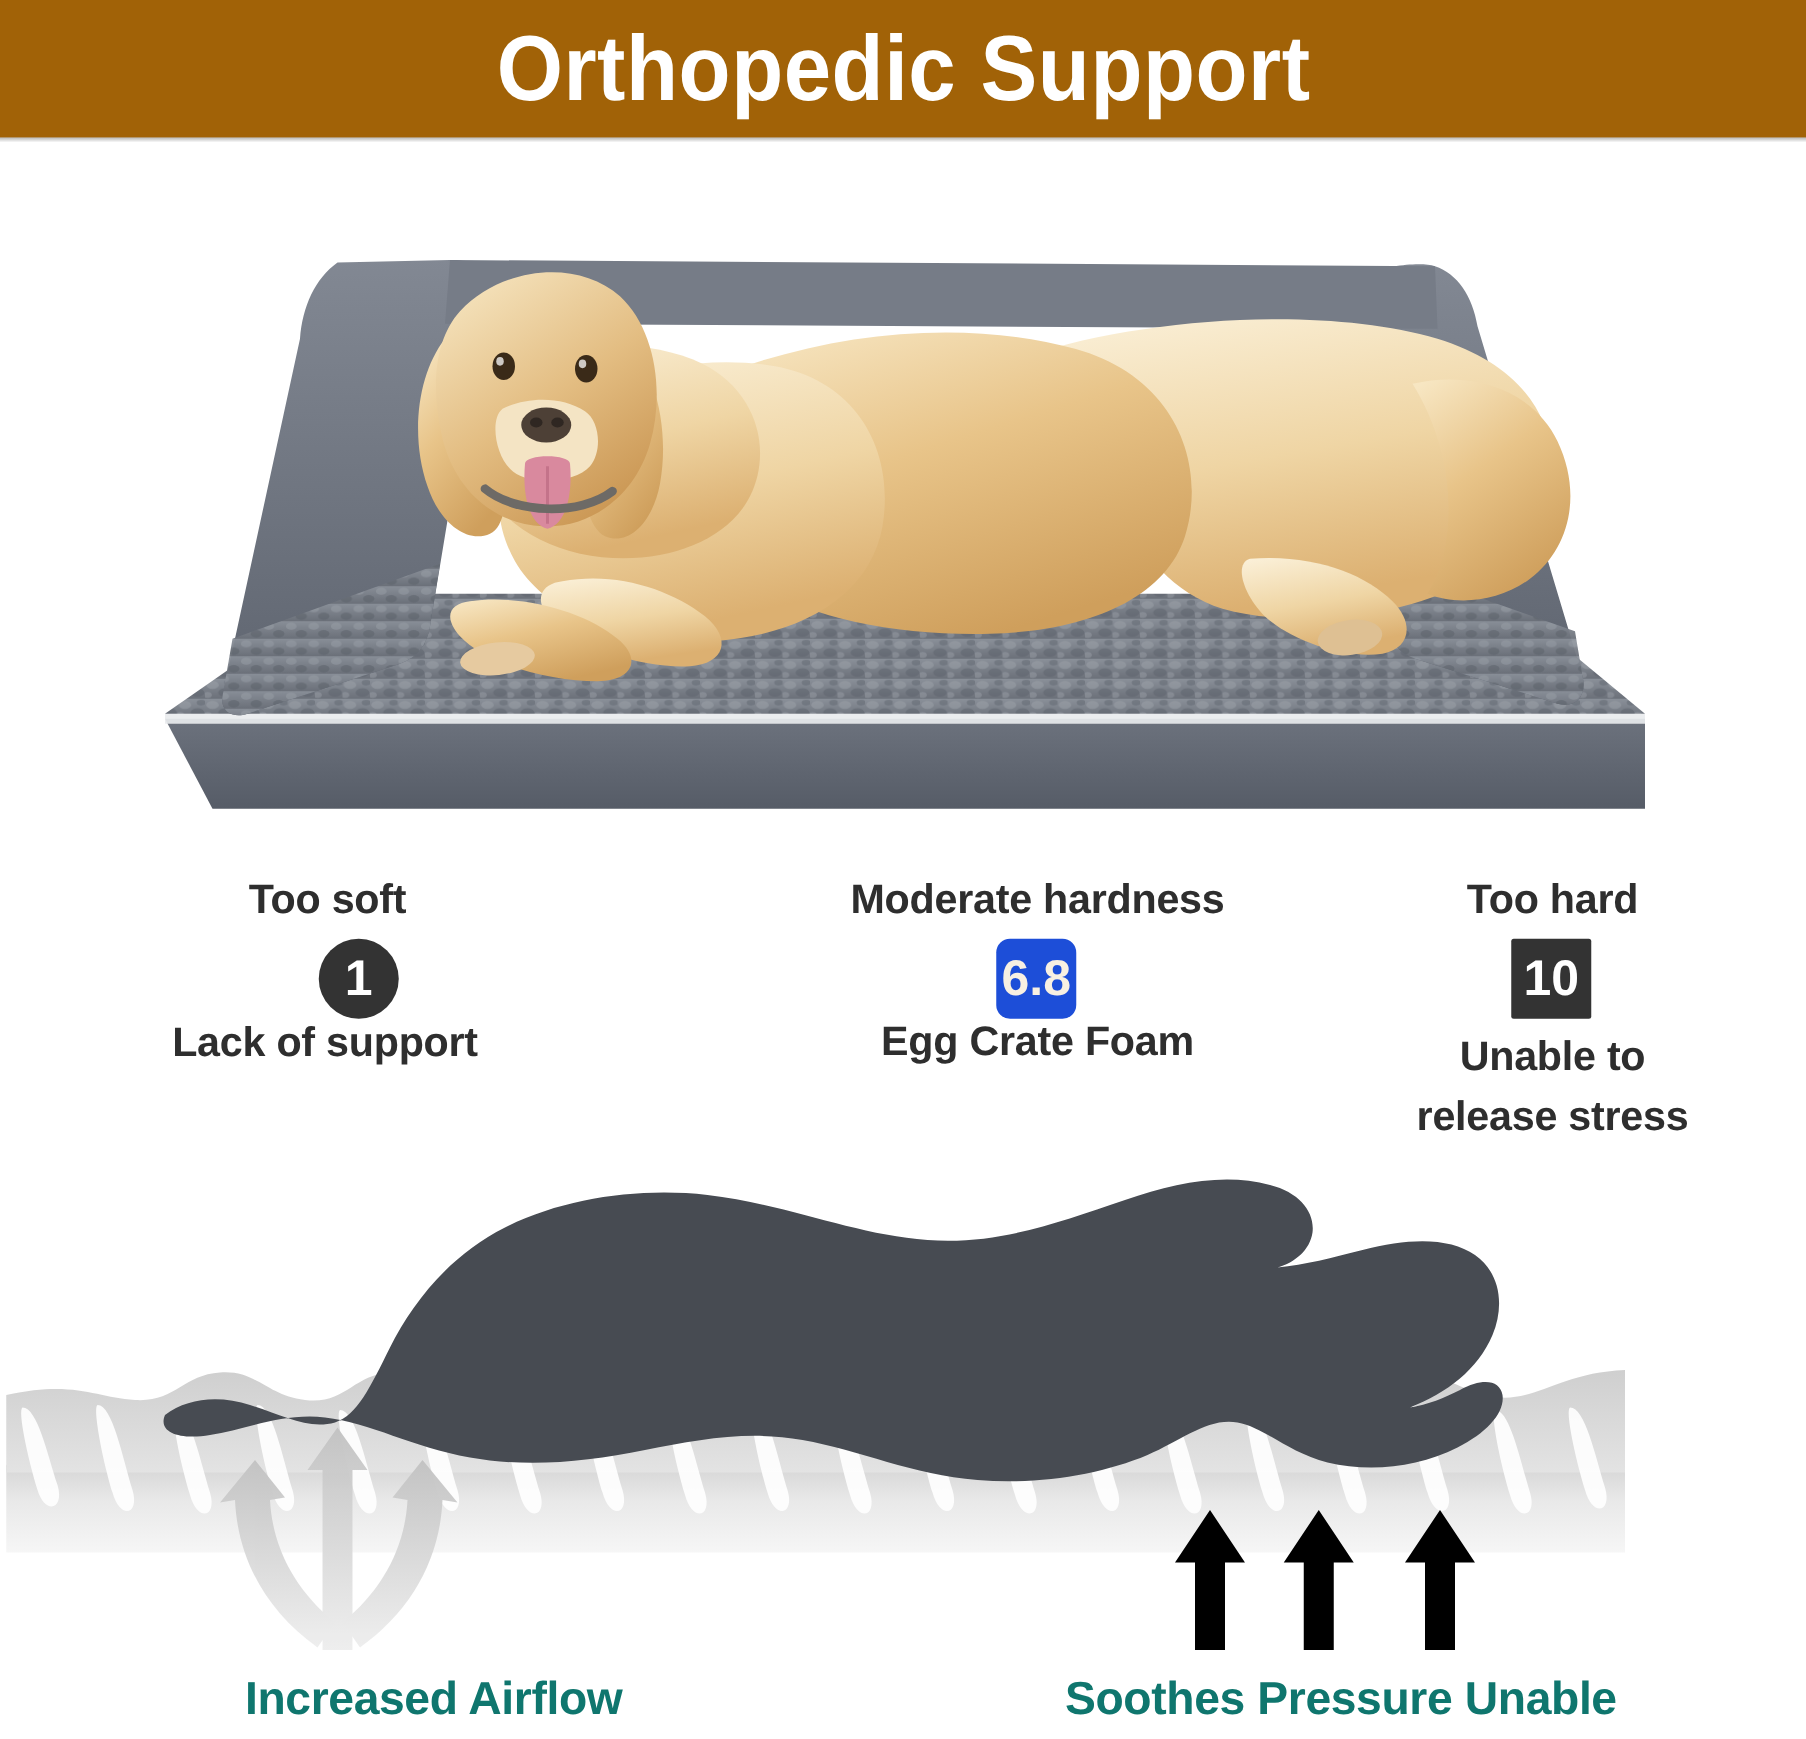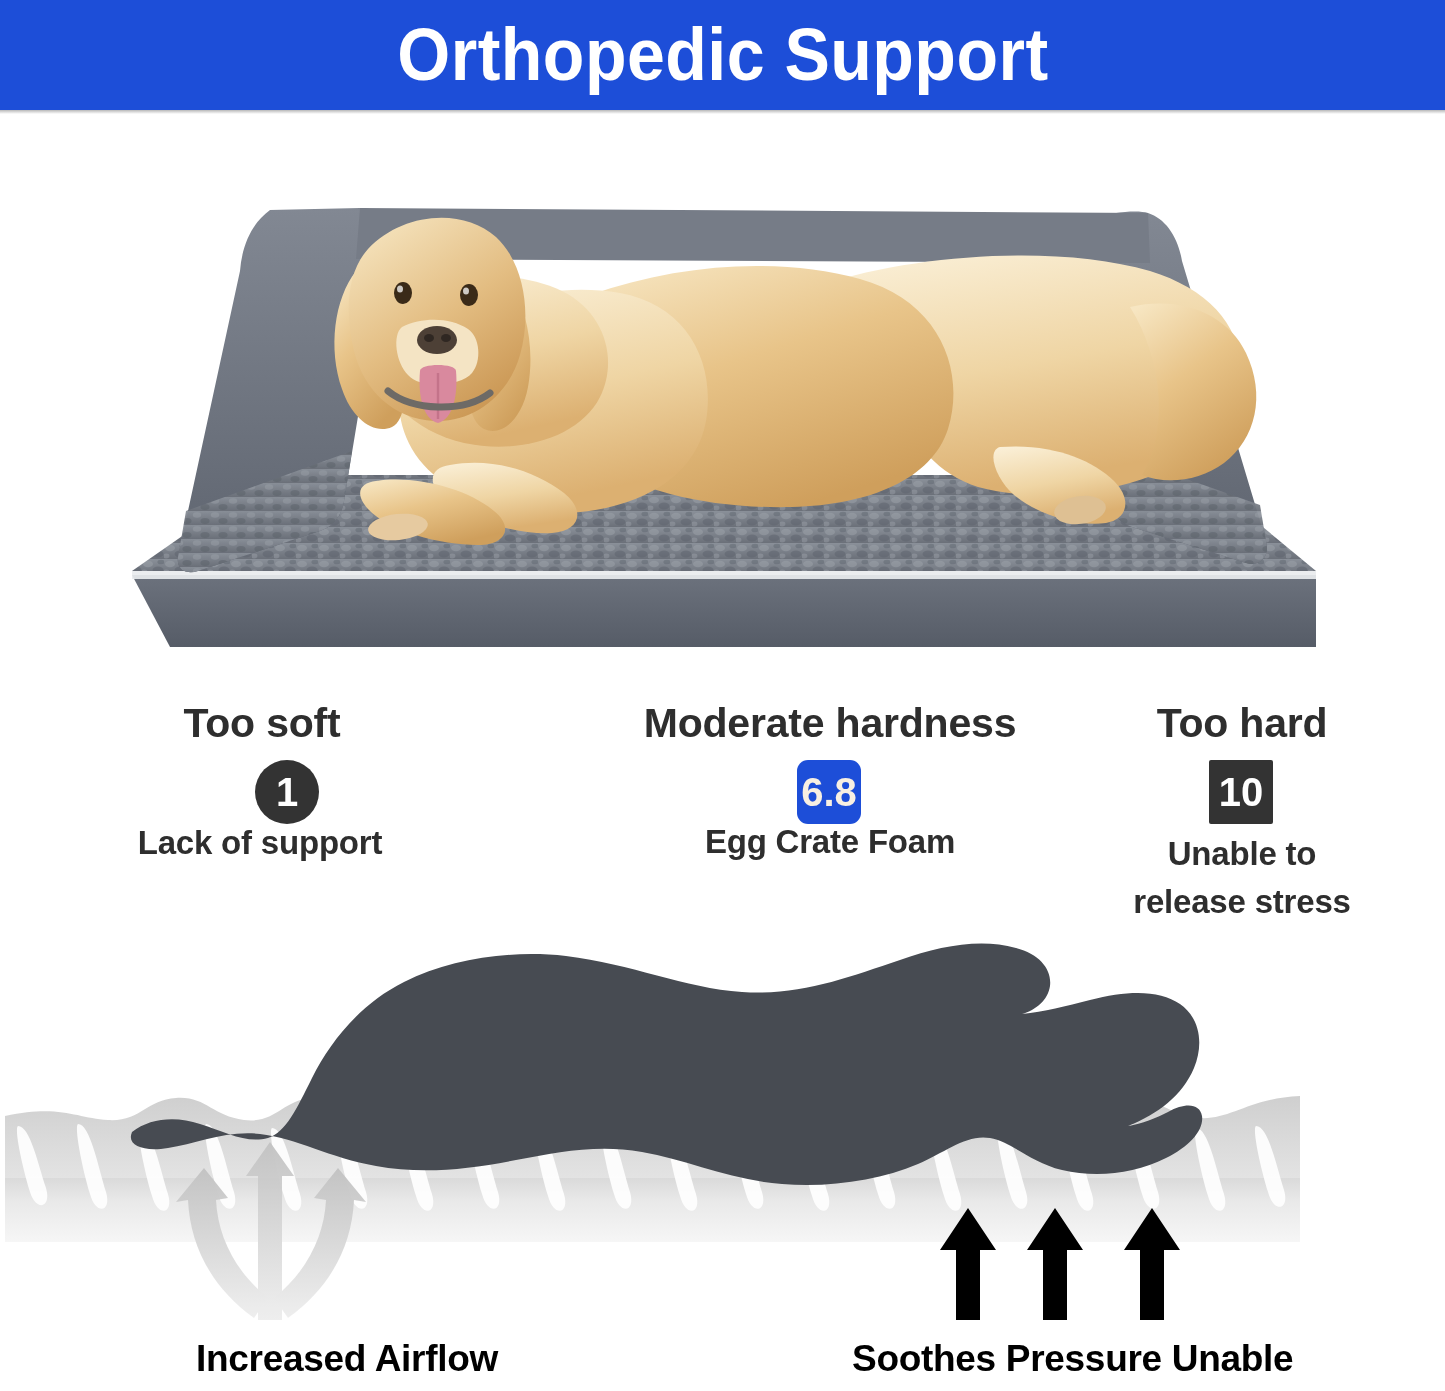--- a/index.html
+++ b/index.html
@@ -4,21 +4,21 @@
 <style>
   * { margin:0; padding:0; box-sizing:border-box; }
   html,body { width:1445px; height:1391px; background:#ffffff;
               font-family:"Liberation Sans", sans-serif; overflow:hidden; }
 
   #page { position:relative; width:1445px; height:1391px; background:#fff; }
 
   
   .header-bar{
     position:absolute; left:0; top:0; width:1445px; height:110px;
-    background:#1d4ed8;
+    background:#a16207;
     display:flex; align-items:center; justify-content:center;
   }
   .header-title{
     color:#ffffff;
     font-family:"Liberation Sans Narrow","Liberation Sans",sans-serif;
     font-size:74px; font-weight:700; letter-spacing:0.5px;
     transform:scaleX(0.92); transform-origin:center;
     line-height:1; white-space:nowrap;
   }
   .header-shadow{
@@ -29,21 +29,21 @@
   
   .photo{ position:absolute; left:120px; top:175px; width:1210px; height:500px; }
   .photo svg{ display:block; width:100%; height:100%; }
 
   
   .scale{ position:absolute; left:0; top:700px; width:1445px; height:200px; }
 
   .sc-col{ position:absolute; text-align:center; }
   .sc-head{
     font-family:"Liberation Sans Narrow","Liberation Sans",sans-serif;
-    font-size:41px; font-weight:700; color:#2e2e2e; white-space:nowrap;
+    font-size:33px; font-weight:700; color:#2e2e2e; white-space:nowrap;
     letter-spacing:-0.2px;
   }
   .sc-sub{
     font-family:"Liberation Sans Narrow","Liberation Sans",sans-serif;
     font-size:33px; font-weight:700; color:#2e2e2e;
     letter-spacing:-0.2px; line-height:1.08;
   }
 
   
   .col-soft{ left:100px; top:0px; width:320px; }
@@ -84,21 +84,21 @@
   .col-hard .sc-sub{ margin-top:12px; }
 
   
   .diagram{ position:absolute; left:0px; top:920px; width:1445px; height:400px; }
   .diagram svg{ display:block; width:100%; height:100%; }
 
   
   .caption{
     position:absolute;
     font-family:"Liberation Sans Narrow","Liberation Sans",sans-serif;
-    font-size:37px; font-weight:700; color:#000000; white-space:nowrap;
+    font-size:37px; font-weight:700; color:#0f766e; white-space:nowrap;
     letter-spacing:-0.3px;
   }
   .cap-air{ left:196px; top:1338px; }
   .cap-press{ left:852px; top:1338px; }
 </style>
 </head>
 <body>
 
 <div id="page">
 

